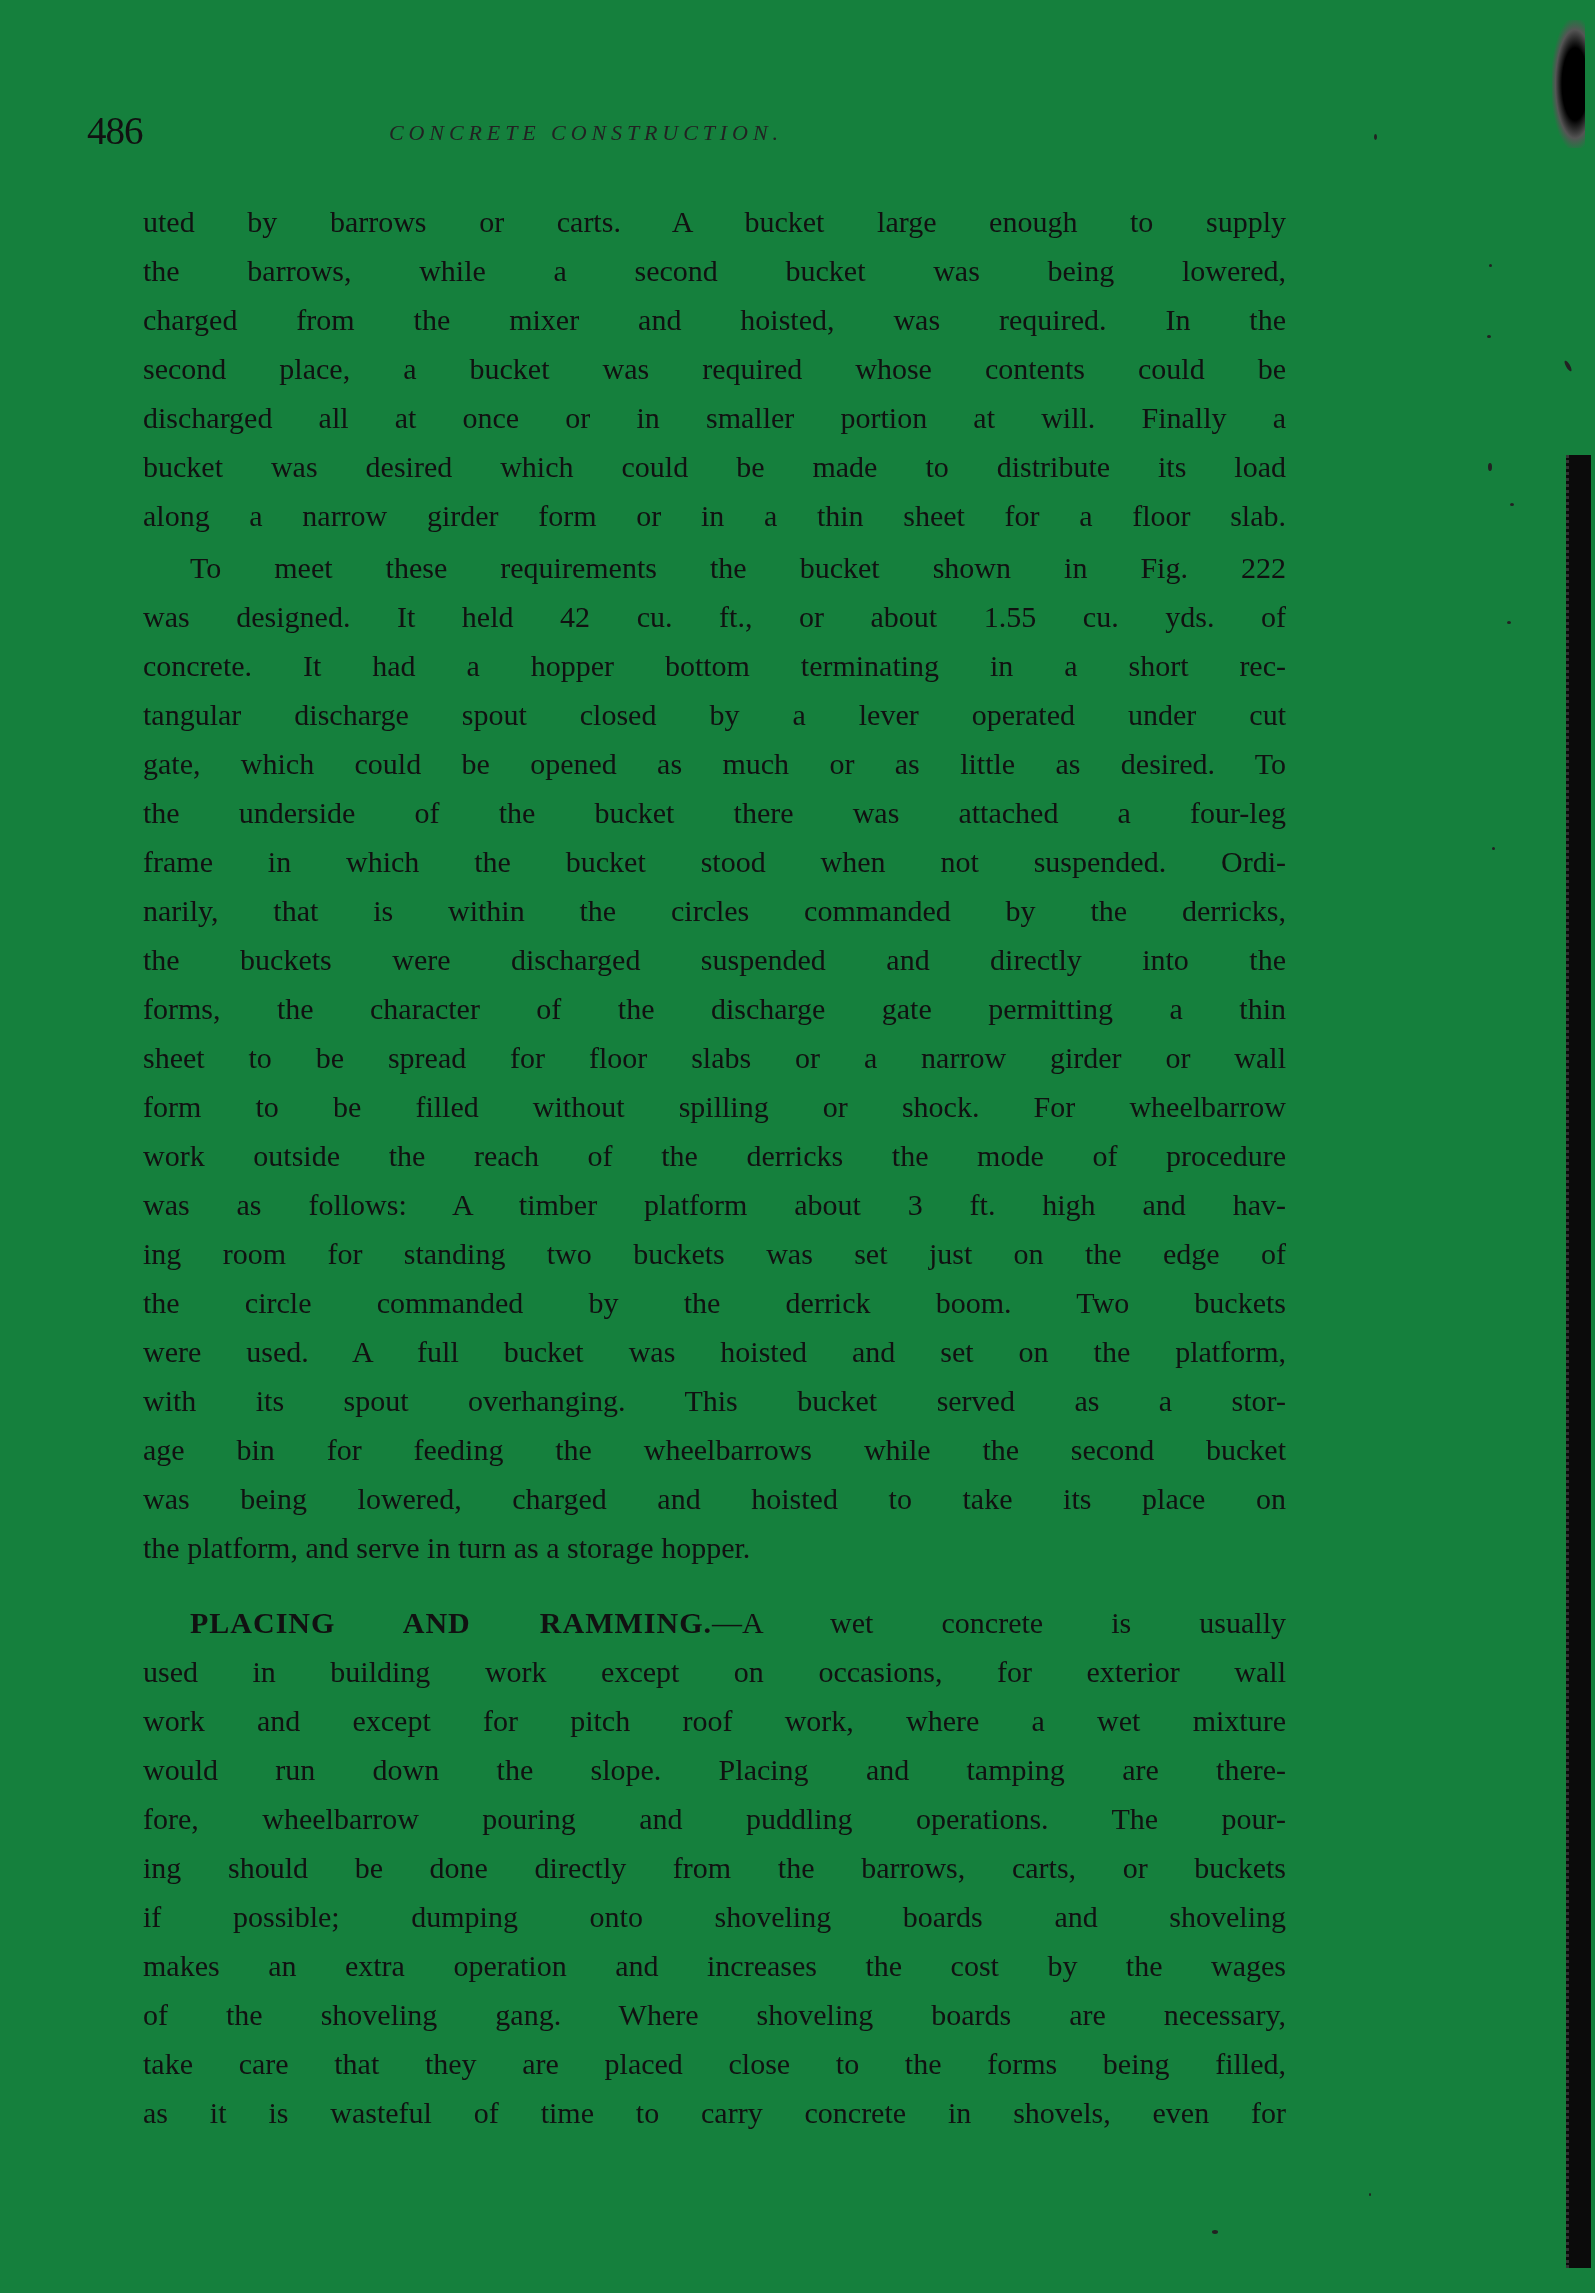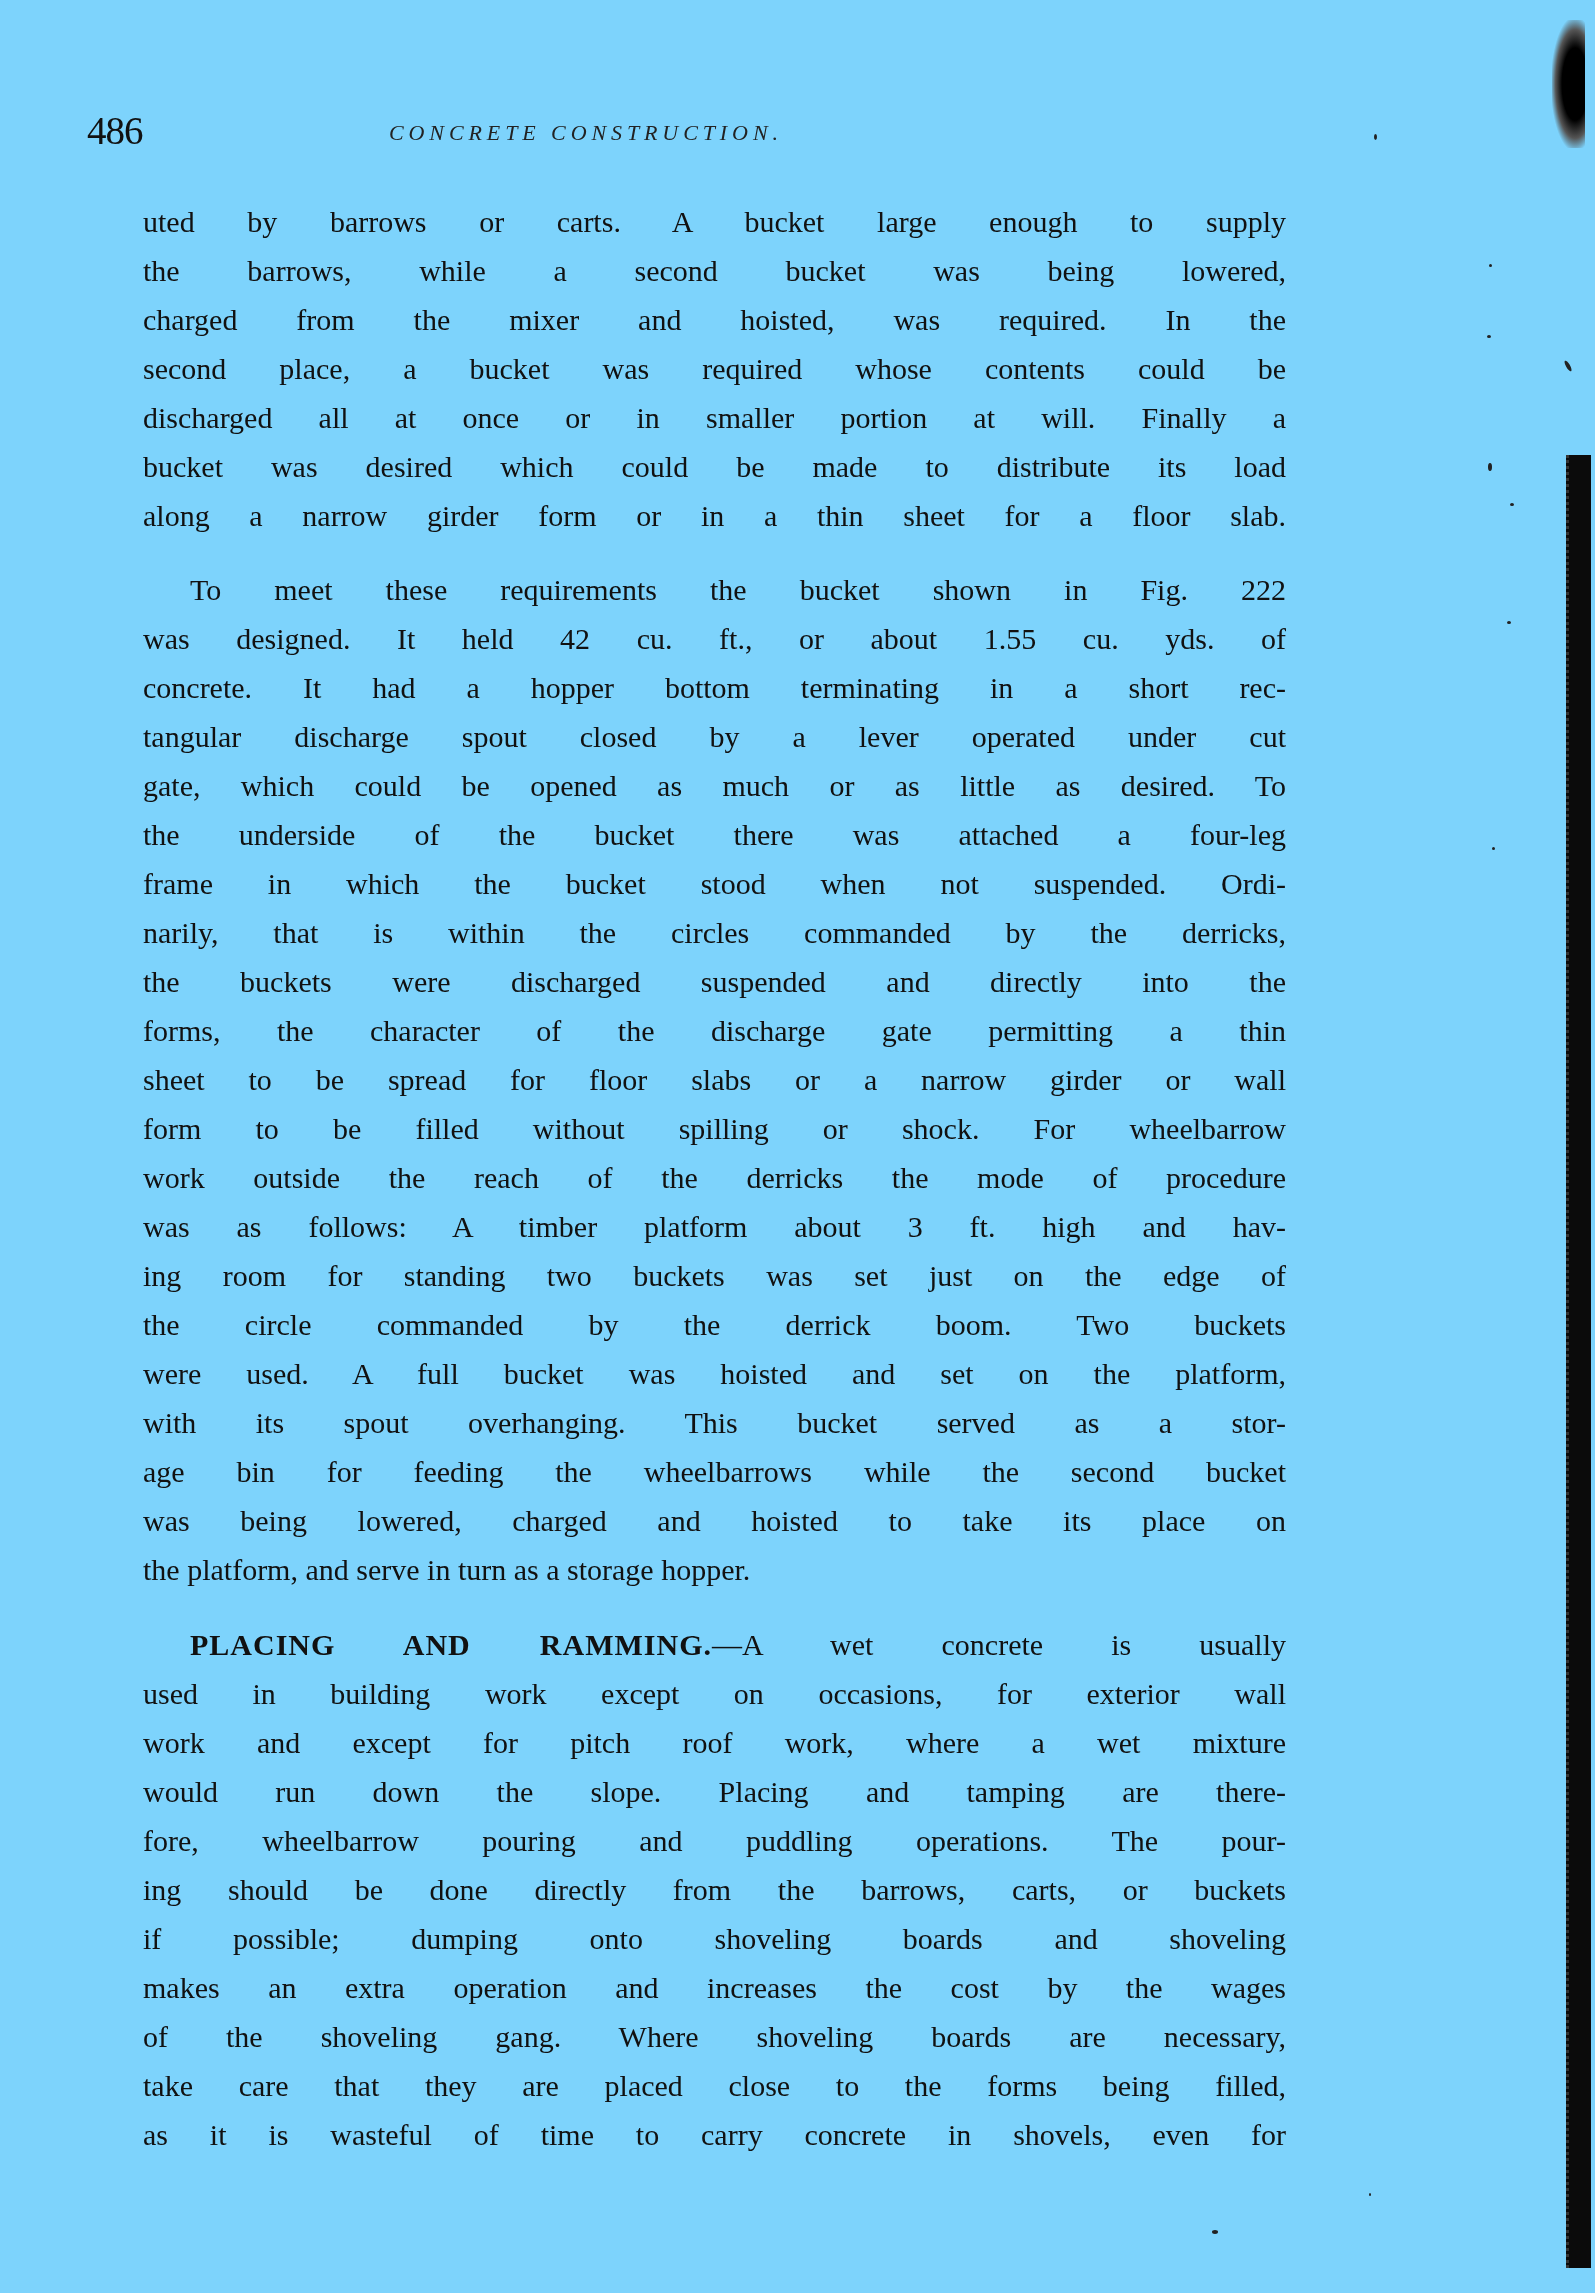--- a/index.html
+++ b/index.html
@@ -1,23 +1,23 @@
 <!DOCTYPE html>
 <html><head>
 <meta charset="utf-8">
 <style>
   html, body { margin: 0; padding: 0; background: #ffffff; }
   body { width: 1596px; height: 2293px; position: relative; overflow: hidden; }
-  .page { position: absolute; left: 0; top: 0; width: 1596px; height: 2293px; background: #7dd3fc; color: #111; font-family: "Liberation Serif", "DejaVu Serif", serif; }
+  .page { position: absolute; left: 0; top: 0; width: 1596px; height: 2293px; background: #15803d; color: #111; font-family: "Liberation Serif", "DejaVu Serif", serif; }
   .running-head { position: absolute; top: 106px; left: 87px; width: 1281px; height: 49px; }
   .page-number { position: absolute; left: 0; top: 0; font-size: 39px; line-height: 49px; letter-spacing: -1px; }
   .running-title { position: absolute; left: 302px; top: 2px; font-size: 22px; line-height: 49px; font-style: italic; letter-spacing: 4.9px; color: #222; }
   .body-text { position: absolute; left: 143px; top: 197px; width: 1143px; font-size: 30px; line-height: 49px; text-align: justify; }
   .para { margin: 0; text-indent: 0; }
-  .para + .para { margin-top: 25px; }
+  .para + .para { margin-top: 3px; }
   .para-3 { margin-top: 25.6px !important; }
   .line { display: block; text-align: justify; text-align-last: justify; white-space: nowrap; }
   .line.last { text-align-last: left; }
   .line-inner { display: inline; }
   .heading-run { font-weight: bold; letter-spacing: 1px; margin-top: 18px; }
   .binding-strip { position: absolute; left: 1566px; top: 455px; width: 21.7px; height: 1813px; background: #0b0b0b; border-left: 3px dotted #333; }
   .binding-blob { position: absolute; left: 1552px; top: 19.7px; width: 33px; height: 128px; background: radial-gradient(ellipse at 70% 50%, #000 40%, #555 60%, rgba(255,255,255,0) 75%); }
   .speck { position: absolute; background: #222; border-radius: 50%; }
 </style>
 </head>

